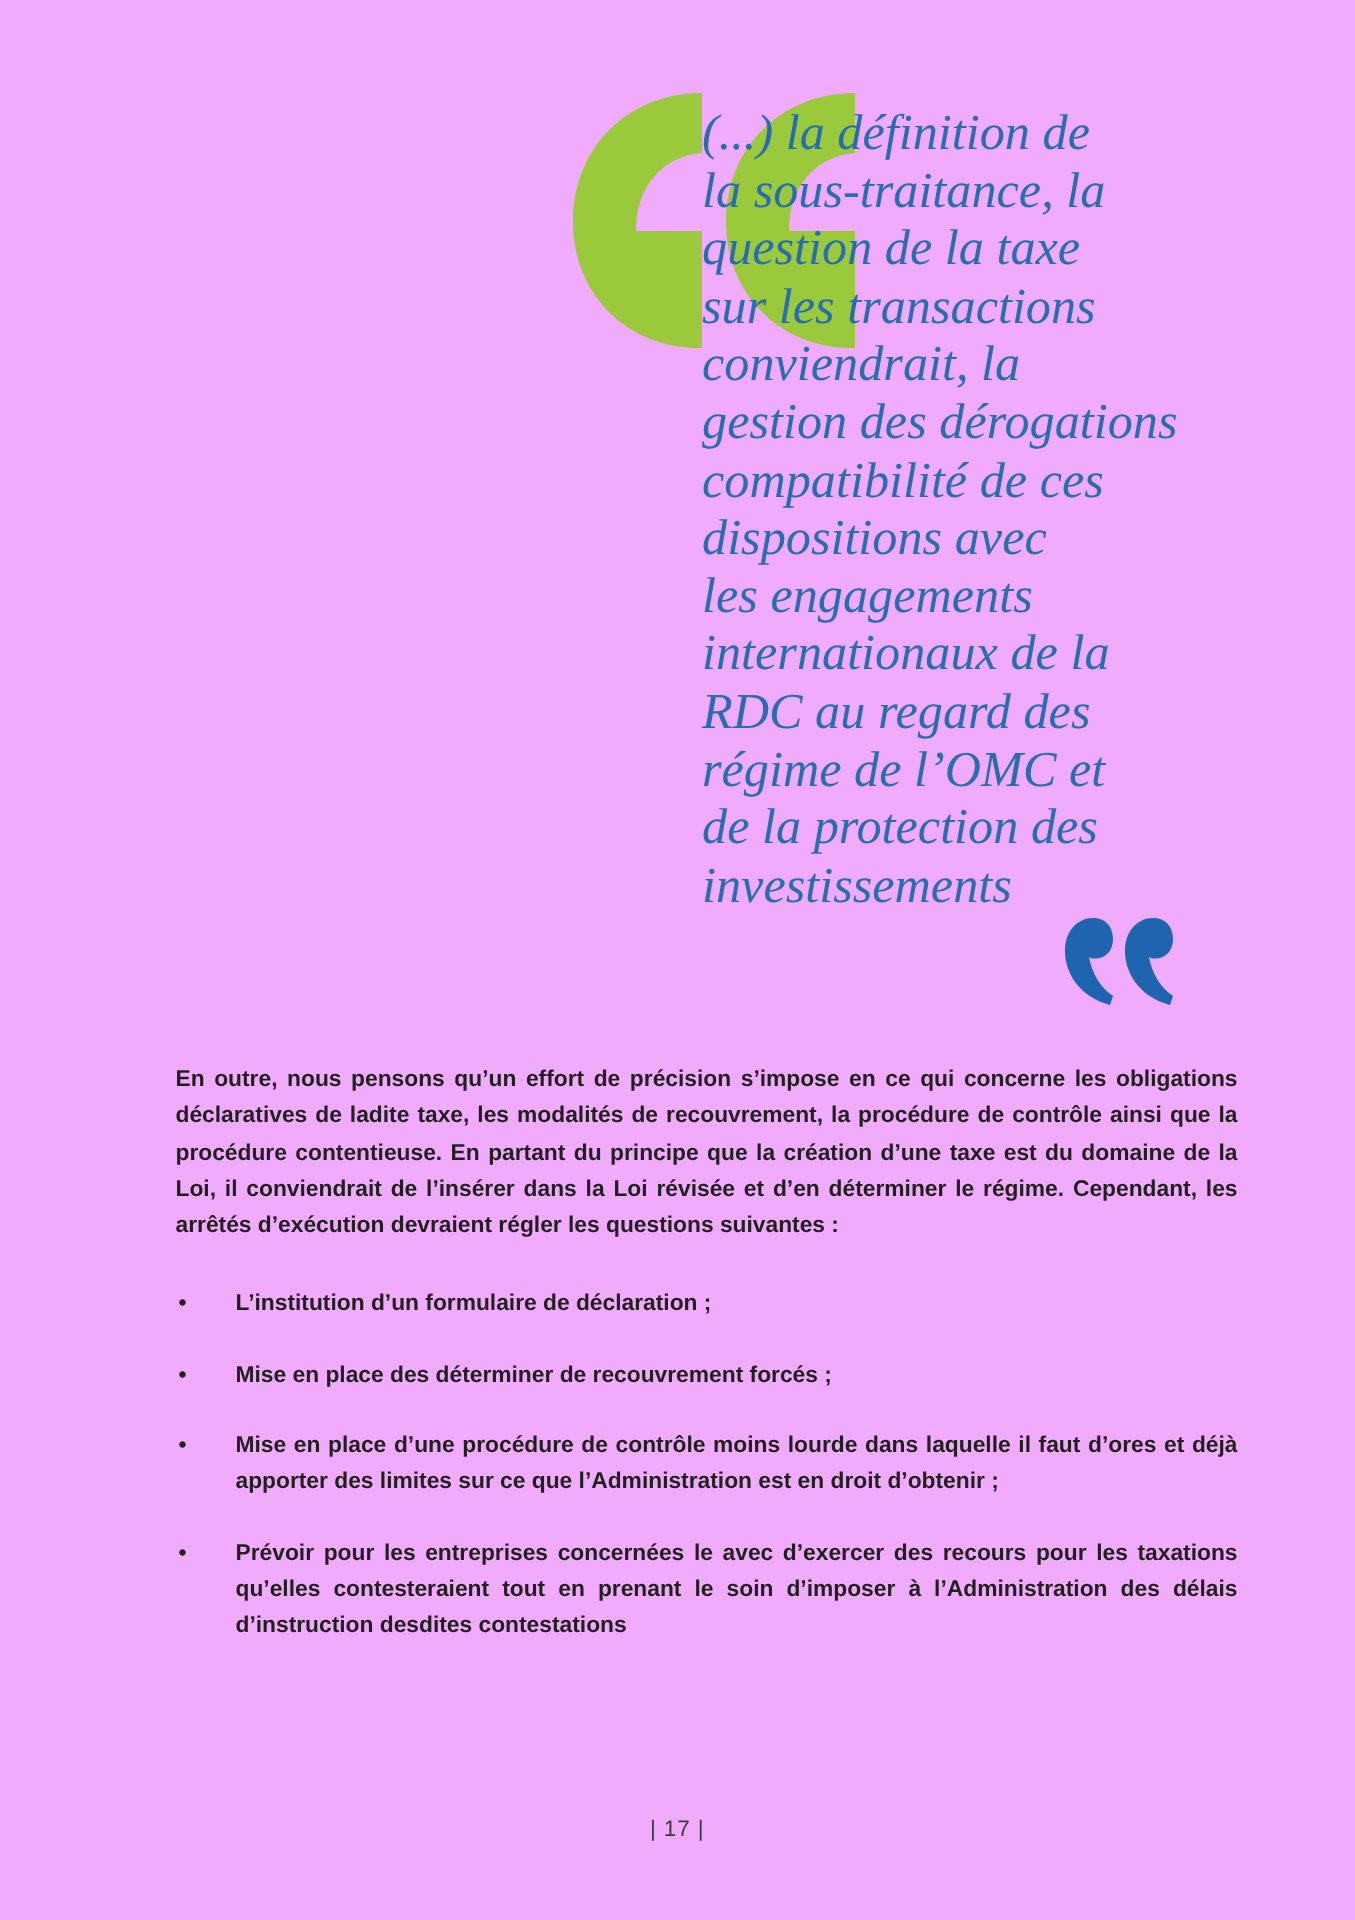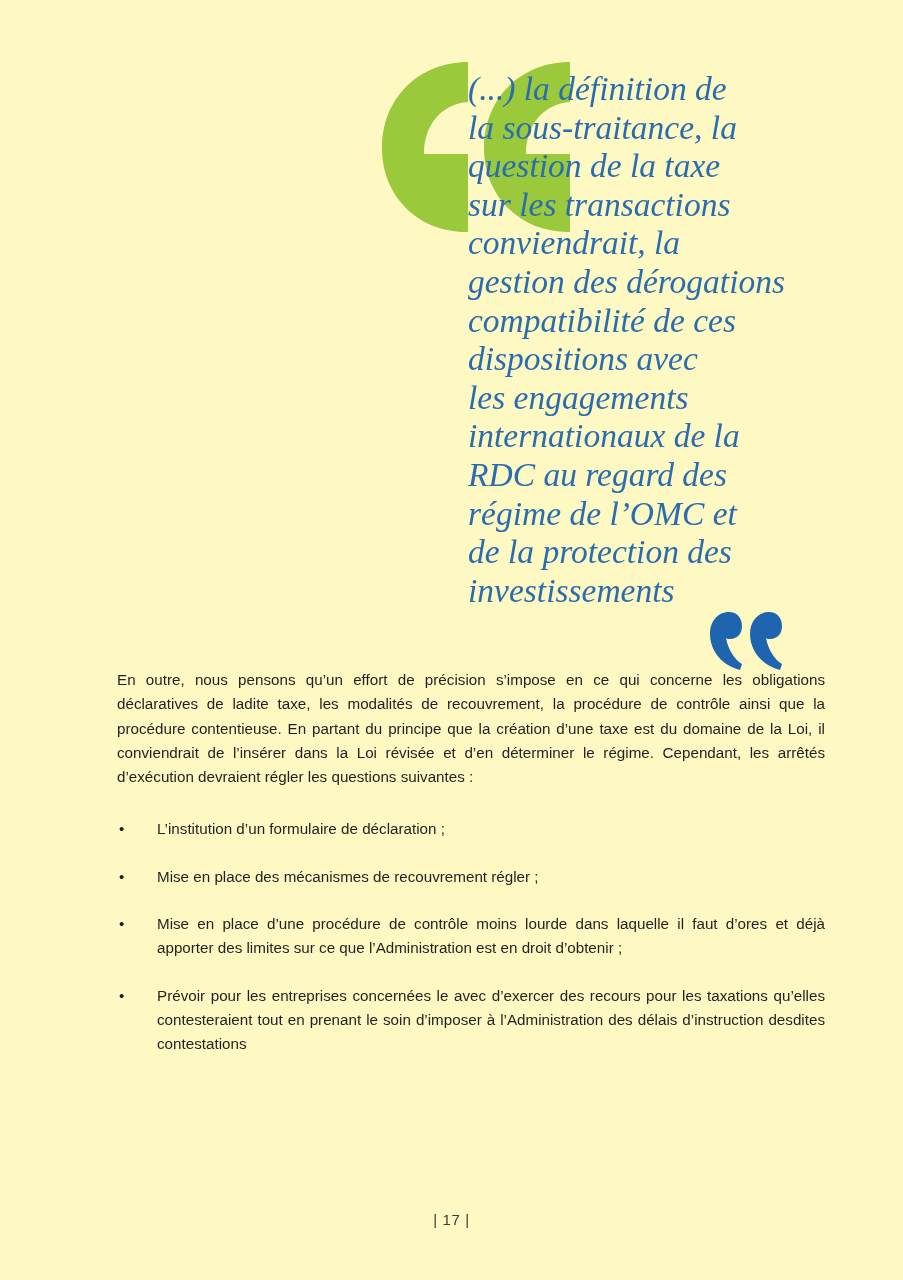--- a/index.html
+++ b/index.html
@@ -4,21 +4,21 @@
 <style>
   html, body {
     margin: 0;
     padding: 0;
     background: #ffffff;
   }
   .page {
     position: relative;
     width: 903px;
     height: 1280px;
-    background: #fef9c3;
+    background: #f0abfc;
     overflow: hidden;
     font-family: "Liberation Sans", sans-serif;
     -webkit-font-smoothing: antialiased;
   }
 
   
   .quote-block {
     position: absolute;
     left: 380px;
     top: 62px;
@@ -61,22 +61,23 @@
     line-height: 38.6px;
     color: #2a6cb0;
     letter-spacing: 0px;
   }
   .quote-text .ln { display: block; white-space: pre; }
 
   
   .body-area {
     position: absolute;
     left: 117px;
-    top: 668px;
+    top: 708px;
     width: 708px;
+    font-weight: bold;
   }
   .body-par {
     font-family: "Liberation Sans", sans-serif;
     font-size: 15.2px;
     line-height: 24.3px;
     color: #221f1f;
     text-align: justify;
     margin: 0;
   }
 
@@ -166,21 +167,21 @@
 
     <p class="body-par">En outre, nous pensons qu’un effort de précision s’impose en ce qui concerne les obligations déclaratives de ladite taxe, les modalités de recouvrement, la procédure de contrôle ainsi que la procédure contentieuse. En partant du principe que la création d’une taxe est du domaine de la Loi, il conviendrait de l’insérer dans la Loi révisée et d’en déterminer le régime. Cependant, les arrêtés d’exécution devraient régler les questions suivantes :</p>
 
     <ul class="bullet-list">
       <li class="bullet-item">
         <span class="dot">•</span>
         <span class="bullet-text">L’institution d’un formulaire de déclaration ;</span>
       </li>
       <li class="bullet-item">
         <span class="dot">•</span>
-        <span class="bullet-text">Mise en place des mécanismes de recouvrement régler ;</span>
+        <span class="bullet-text">Mise en place des déterminer de recouvrement forcés ;</span>
       </li>
       <li class="bullet-item">
         <span class="dot">•</span>
         <span class="bullet-text">Mise en place d’une procédure de contrôle moins lourde dans laquelle il faut d’ores et déjà apporter des limites sur ce que l’Administration est en droit d’obtenir ;</span>
       </li>
       <li class="bullet-item">
         <span class="dot">•</span>
         <span class="bullet-text">Prévoir pour les entreprises concernées le avec d’exercer des recours pour les taxations qu’elles contesteraient tout en prenant le soin d’imposer à l’Administration des délais d’instruction desdites contestations</span>
       </li>
     </ul>

